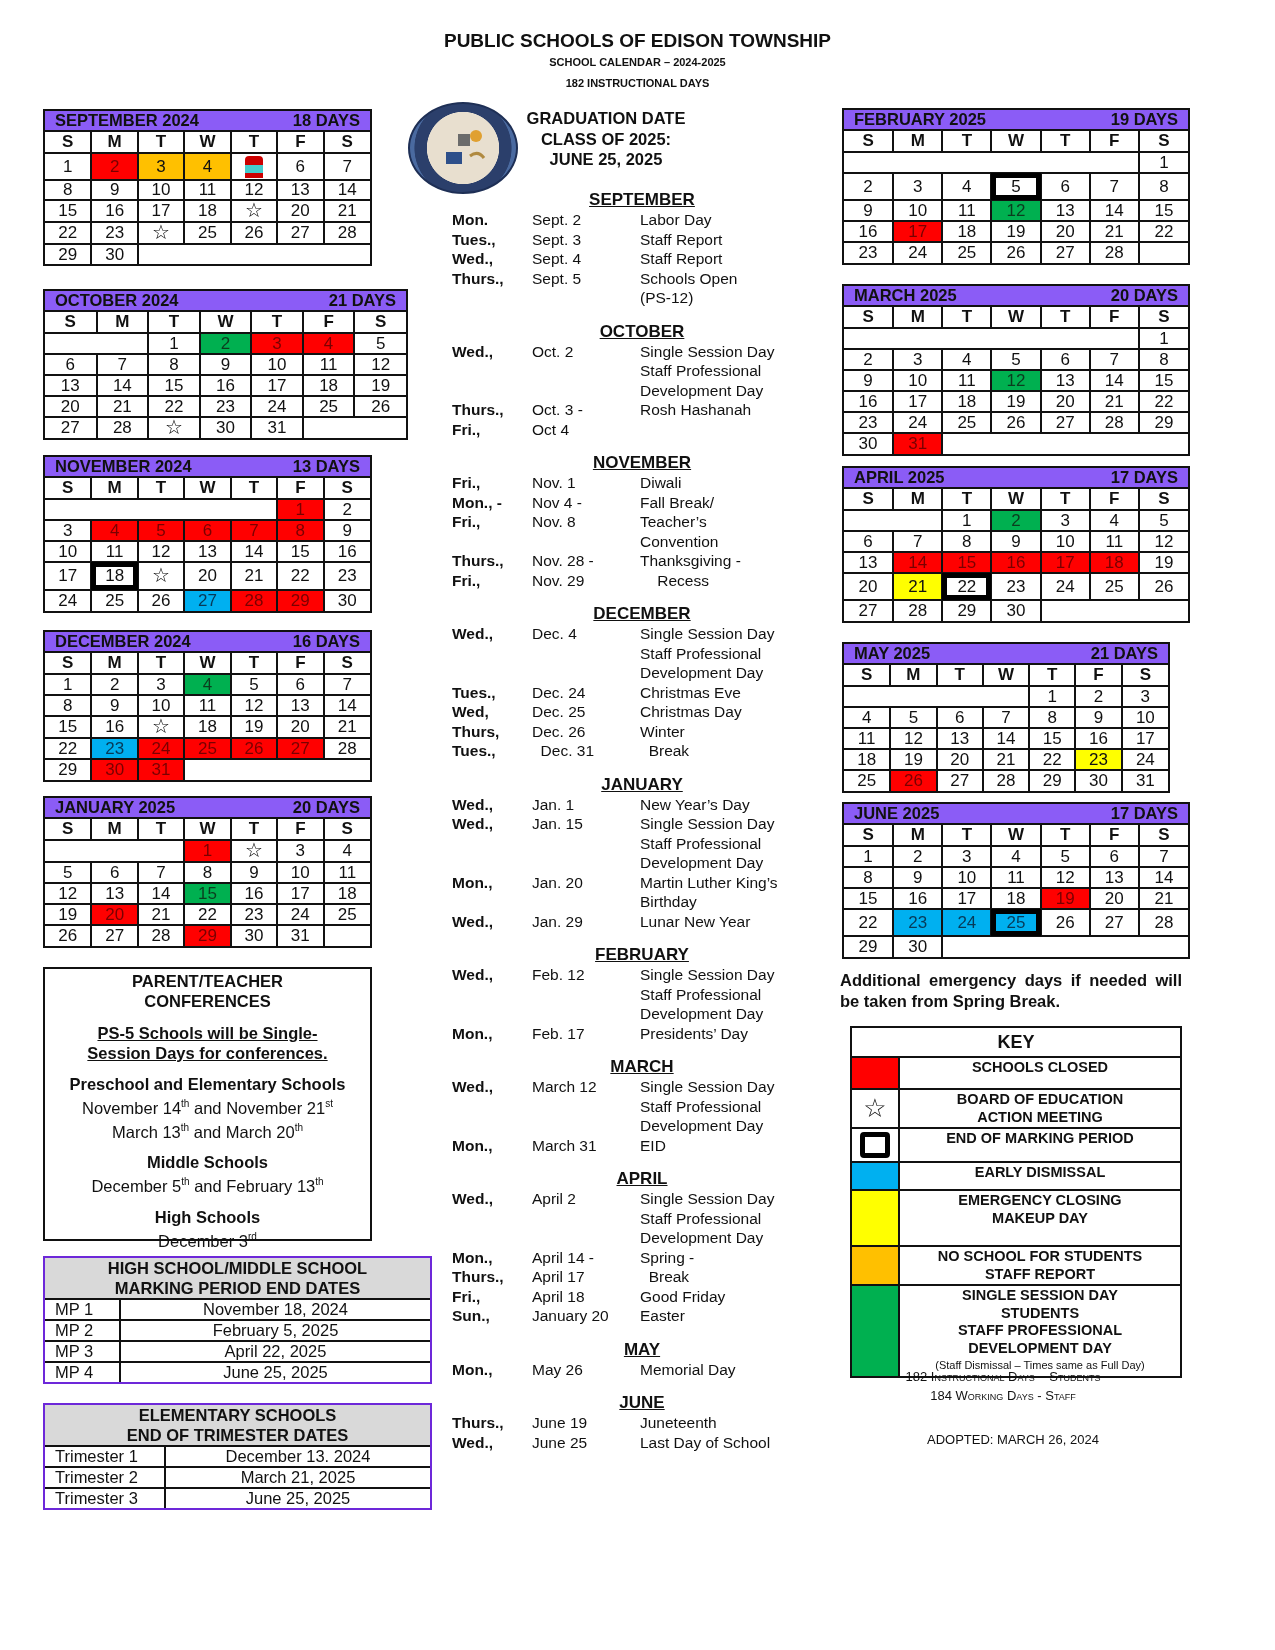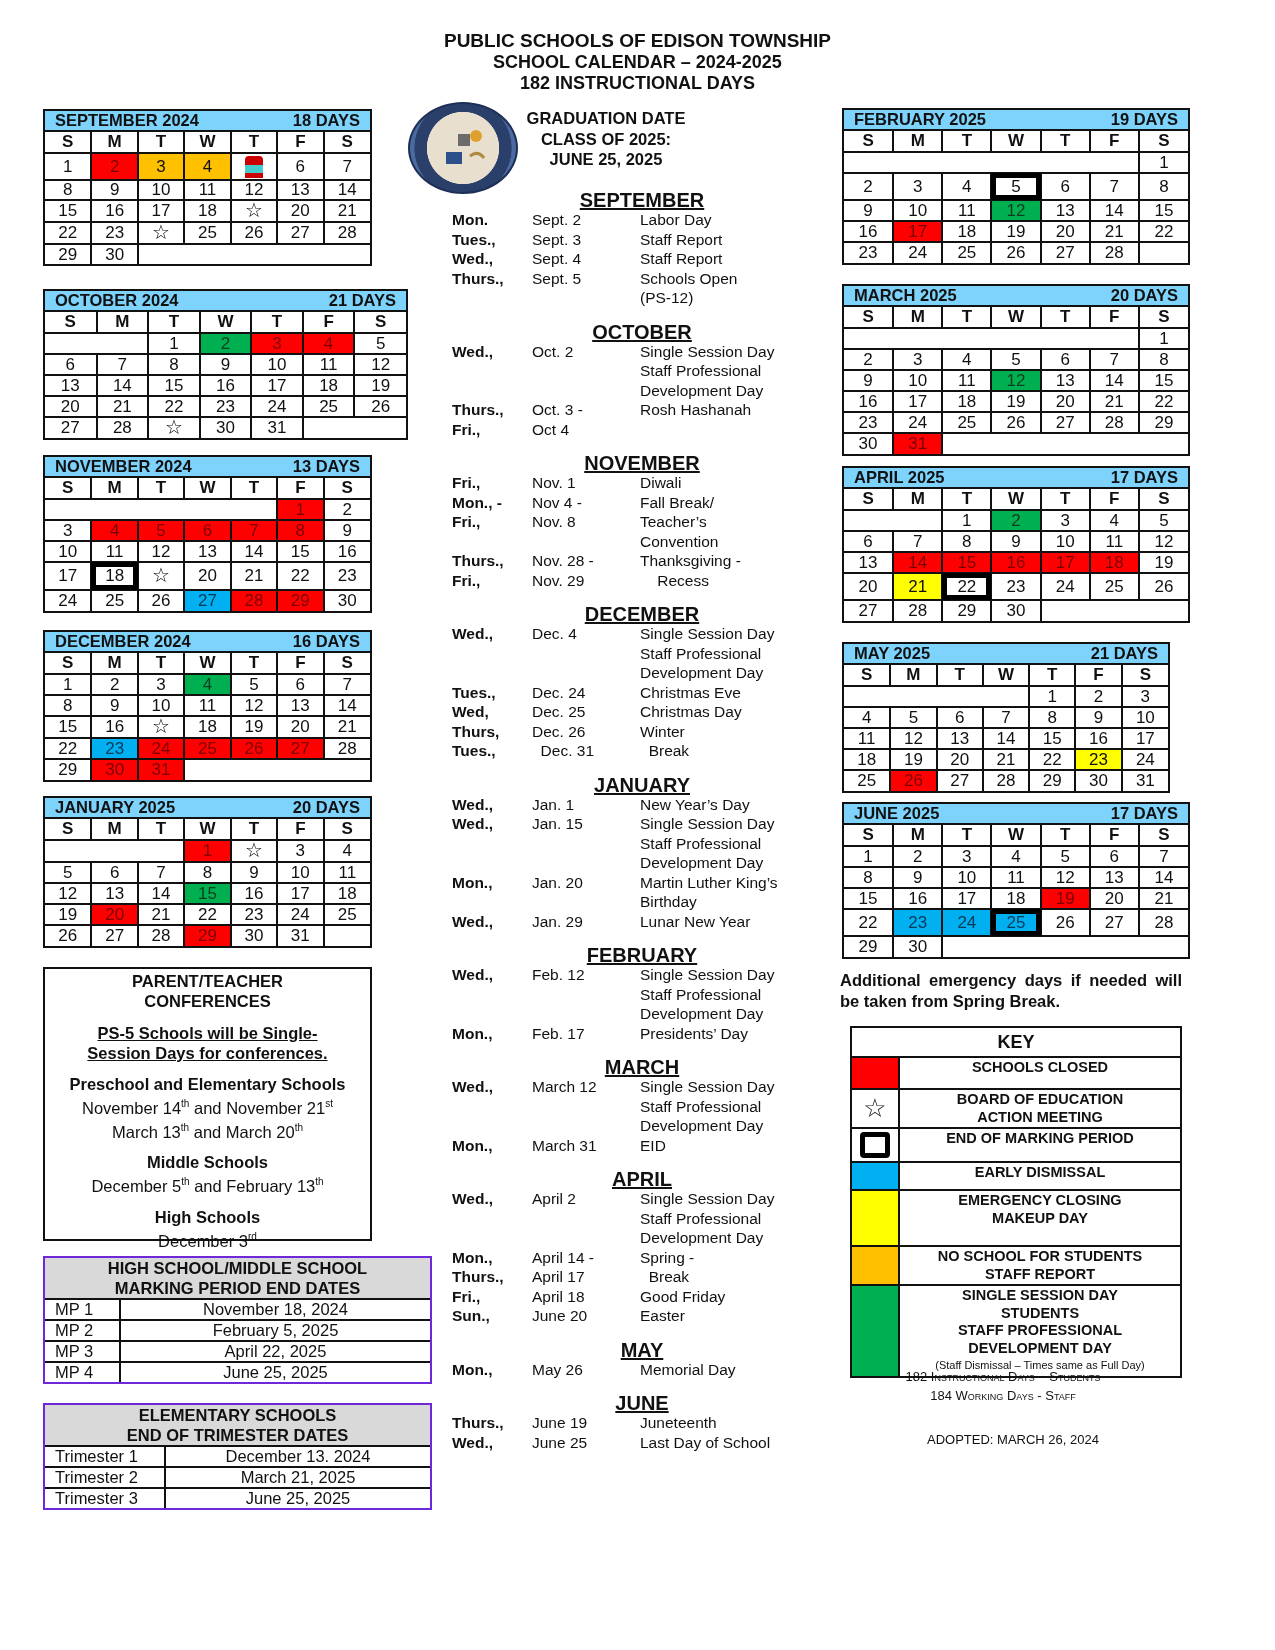--- a/index.html
+++ b/index.html
@@ -1,44 +1,44 @@
 <!DOCTYPE html>
 <html><head>
 <meta charset="utf-8">
 <style>
   * { box-sizing: border-box; margin: 0; padding: 0; }
   html, body { width: 1275px; height: 1650px; background: #fff; }
   body { position: relative; font-family: "Liberation Sans", sans-serif; color: #111; overflow: hidden; }
 
   .header { position: absolute; left: 0; width: 1275px; top: 30px; text-align: center; font-weight: bold; }
   .header .t1 { font-size: 19px; line-height: 22px; padding-left: 0; }
-  .header .t2, .header .t3 { font-size: 18px; line-height: 21px; }
+  .header .t2, .header .t3 { font-size: 11px; line-height: 21px; }
 
   
   .cal { position: absolute; border: 2px solid #111; background: #fff; }
-  .cal .cap { background: #7dd3fc; display: flex; justify-content: space-between; padding: 0 10px; font-weight: bold; font-size: 16.5px; border-bottom: 2px solid #111; height: 21px; align-items: center; }
+  .cal .cap { background: #8b5cf6; display: flex; justify-content: space-between; padding: 0 10px; font-weight: bold; font-size: 16.5px; border-bottom: 2px solid #111; height: 21px; align-items: center; }
   .cal table { width: 100%; border-collapse: collapse; table-layout: fixed; }
   .cal td, .cal th { border: 2px solid #111; text-align: center; font-size: 17px; line-height: 18px; padding: 0; position: relative; }
   .cal th { font-weight: bold; height: 21px; }
   .cal tr:first-child th { border-top: none; }
   .cal tr td:first-child, .cal tr th:first-child { border-left: none; }
   .cal tr td:last-child, .cal tr th:last-child { border-right: none; }
   .cal tr:last-child td { border-bottom: none; }
   .cal td.blank { border-left: none; border-right: none; }
   .c-red { background: #ff0000; color: #7a0000; }
   .c-org { background: #ffc000; }
   .c-grn { background: #00b050; color: #0b3d1e; }
   .c-blu { background: #00b0f0; color: #073a58; }
   .c-yel { background: #ffff00; }
   .c-mark { outline: 5px solid #000; outline-offset: -5px; }
   .star { font-size: 20px; line-height: 18px; color: #000; }
 
   
   .mid { position: absolute; left: 452px; top: 190px; width: 380px; font-size: 15.5px; }
-  .mid h4 { text-align: center; font-size: 20px; text-decoration: underline; font-weight: bold; margin-top: 14px; line-height: 20px; }
+  .mid h4 { text-align: center; font-size: 17px; text-decoration: underline; font-weight: bold; margin-top: 14px; line-height: 20px; }
   .mid h4:first-child { margin-top: 0; }
   .ev { display: flex; line-height: 19.5px; }
   .ev .d { width: 80px; font-weight: bold; }
   .ev .dt { width: 108px; }
   .ev .n { flex: 1; white-space: pre-line; }
 
   .grad { position: absolute; left: 506px; top: 108px; width: 200px; text-align: center; font-weight: bold; font-size: 16.5px; line-height: 20.5px; }
   .seal { position: absolute; left: 408px; top: 102px; width: 110px; height: 92px; border-radius: 50%; background: radial-gradient(circle at 50% 50%, #e8dfcf 0 52%, #2b3f6b 53% 70%, #4a6aa0 71% 100%); border: 2px solid #1e2f55; }
   .seal .inner { position: absolute; left: 30px; top: 22px; width: 48px; height: 46px; }
 
@@ -908,21 +908,21 @@
       <span class="dt" style="white-space:pre">April 17</span>
       <span class="n" style="white-space:pre-wrap">  Break</span>
     </div>
     <div class="ev">
       <span class="d">Fri.,</span>
       <span class="dt" style="white-space:pre">April 18</span>
       <span class="n" style="white-space:pre-wrap">Good Friday</span>
     </div>
     <div class="ev">
       <span class="d">Sun.,</span>
-      <span class="dt" style="white-space:pre">June 20</span>
+      <span class="dt" style="white-space:pre">January 20</span>
       <span class="n" style="white-space:pre-wrap">Easter</span>
     </div>
     <h4>MAY</h4>
     <div class="ev">
       <span class="d">Mon.,</span>
       <span class="dt" style="white-space:pre">May 26</span>
       <span class="n" style="white-space:pre-wrap">Memorial Day</span>
     </div>
     <h4>JUNE</h4>
     <div class="ev">

